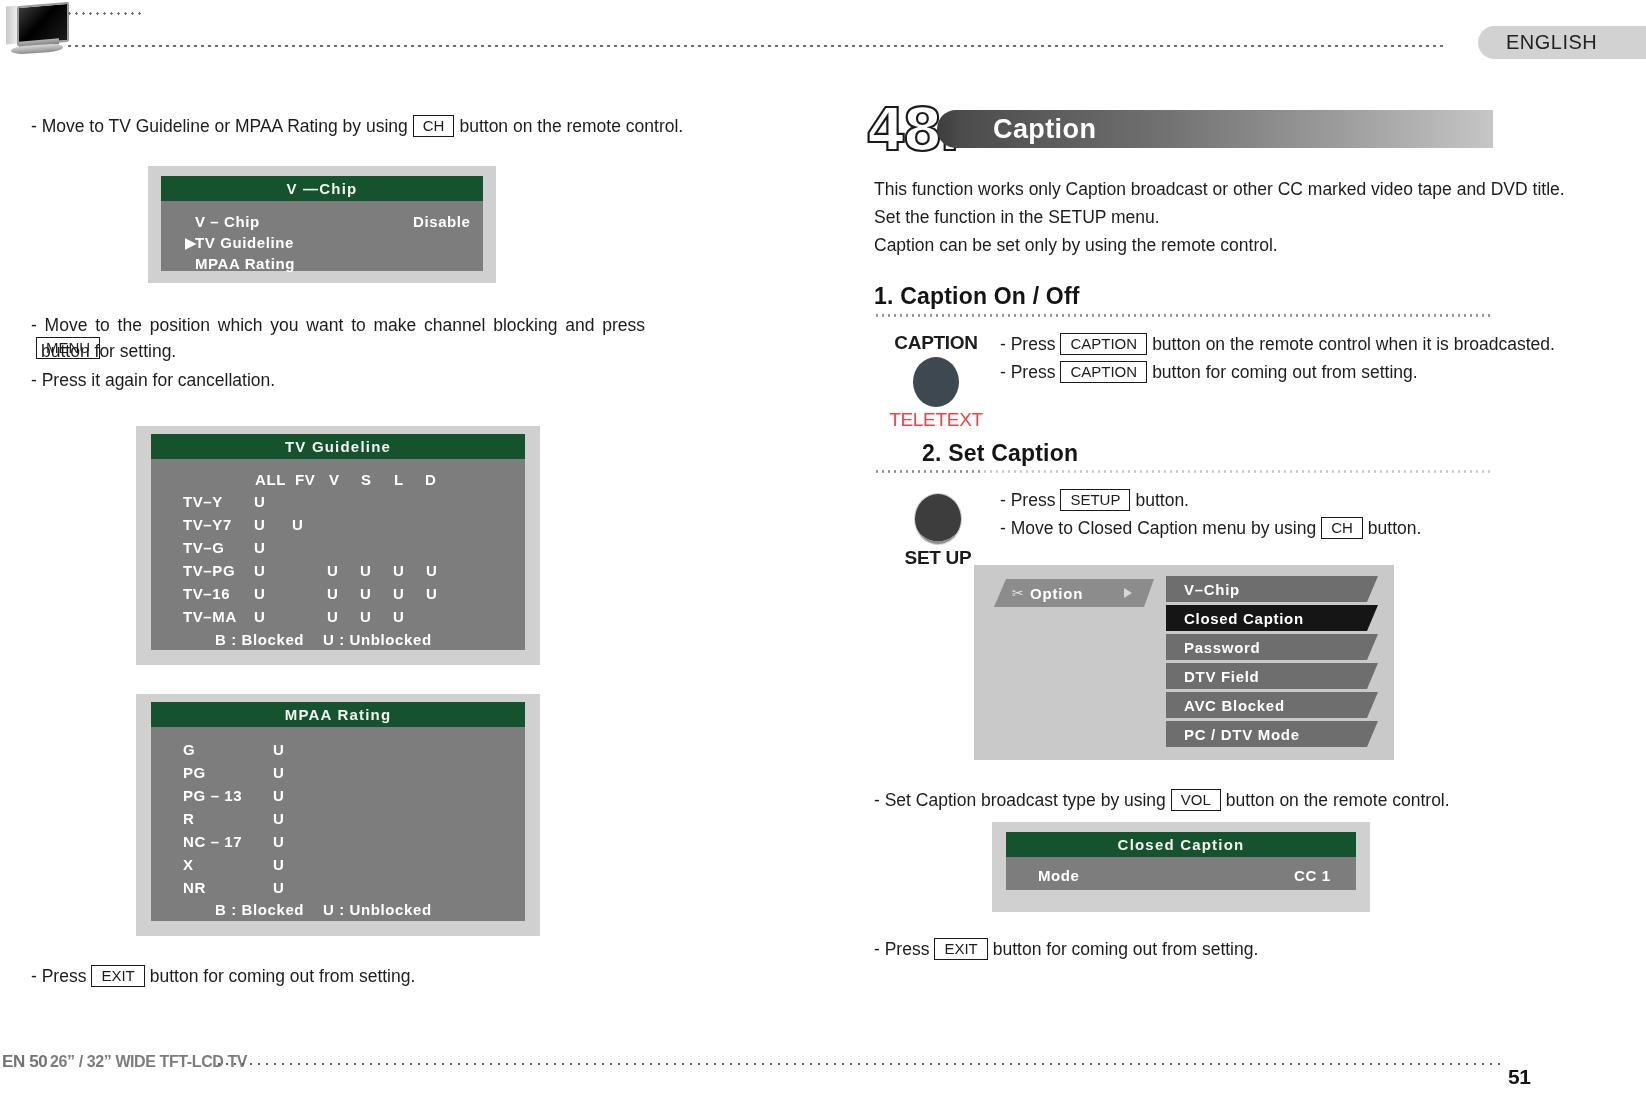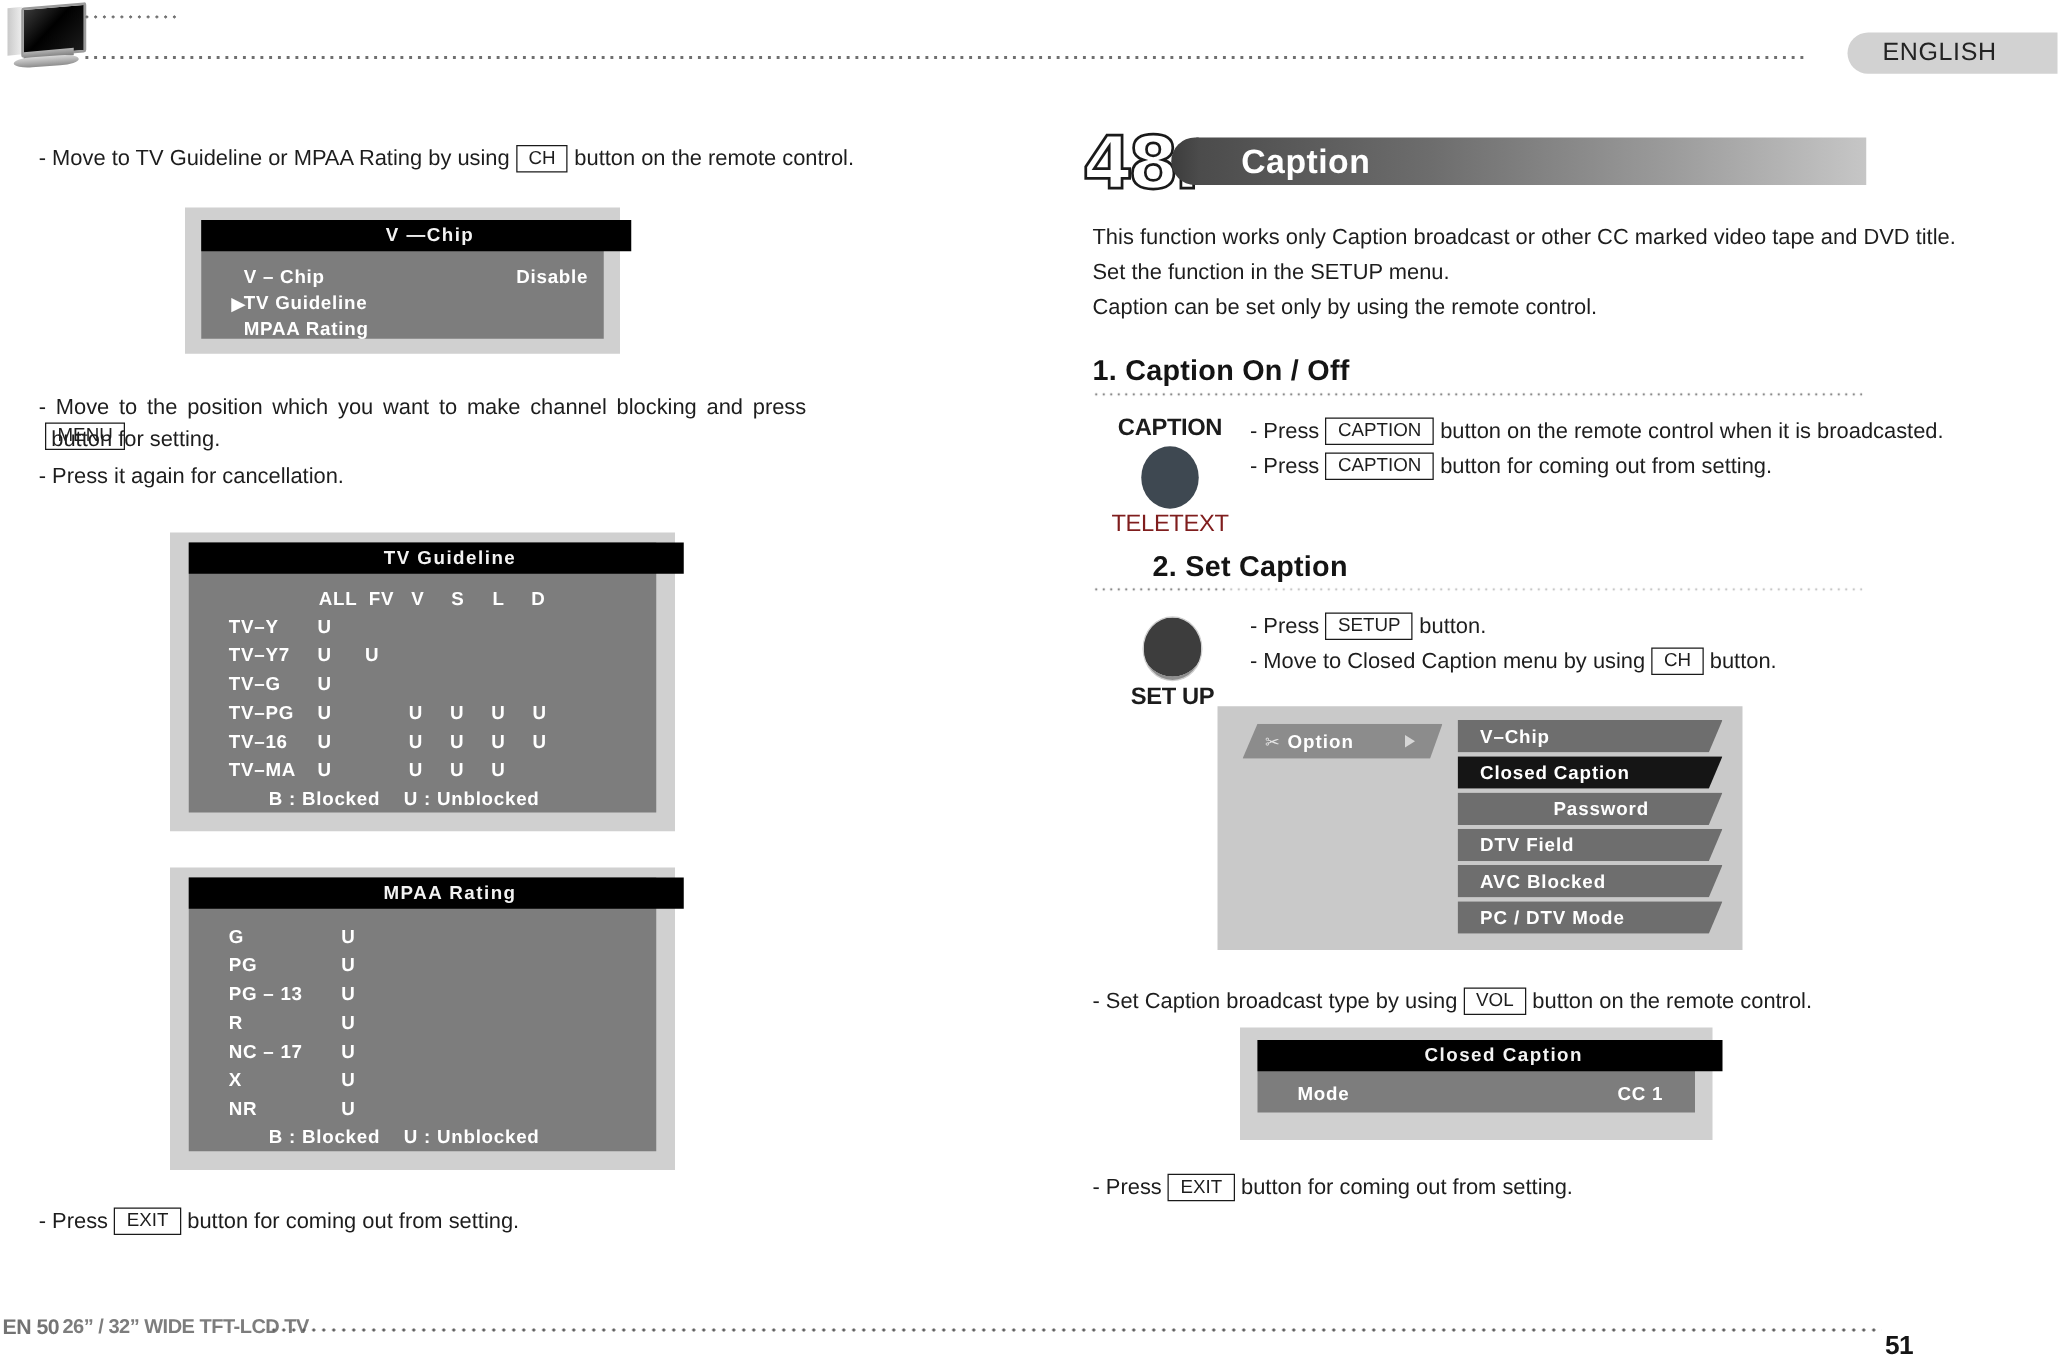--- a/index.html
+++ b/index.html
@@ -80,24 +80,23 @@
     position:absolute;
     font-size:17.5px;color:#1d1d1d;line-height:23px;
     text-align:justify;
   }
 
   
   .osd{position:absolute;background:#d0d0d0;}
   .osd-inner{position:absolute;background:#7d7d7d;}
   .osd-title{
     position:absolute;left:0;top:0;width:100%;
-    background:#000000;color:#f3f3f3;
+    background:#14532d;color:#f3f3f3;
     font-size:15px;font-weight:bold;letter-spacing:1.2px;
     text-align:center;
-    padding-left:22px;
   }
   .osd-text{position:absolute;color:#ffffff;font-size:15px;font-weight:bold;letter-spacing:.6px;white-space:nowrap;}
 
   
   .sec-num{
     position:absolute;left:866px;top:96px;
     font-size:58px;font-weight:bold;
     color:#ffffff;
     -webkit-text-stroke:2.2px #1a1a1a;
     letter-spacing:-4px;
@@ -134,21 +133,21 @@
   .key-art{position:absolute;text-align:center;}
   .key-art .cap-label{font-size:19px;font-weight:bold;color:#1c1c1c;letter-spacing:-.3px;}
   .key-art .knob{
     width:46px;height:50px;border-radius:50%;
     background:#3e4851;margin:3px auto 2px auto;
   }
   .key-art .knob.ring{
     background:radial-gradient(circle at 50% 45%,#3d3d3d 0 68%,#8e8e8e 69% 82%,#e6e6e6 83% 100%);
     border:1px solid #cfcfcf;
   }
-  .key-art .tele{font-size:19px;color:#7f1d1d;letter-spacing:-.3px;}
+  .key-art .tele{font-size:19px;color:#ef4444;letter-spacing:-.3px;}
   .key-art .setup{font-size:19px;font-weight:bold;color:#1c1c1c;letter-spacing:-.3px;}
 
   
   .optmenu{position:absolute;left:974px;top:565px;width:420px;height:195px;background:#c9c9c9;}
   .opt-tab{
     position:absolute;left:20px;top:14px;width:160px;height:28px;
     background:#8c8c8c;
     clip-path:polygon(12px 0,100% 0,calc(100% - 10px) 100%, 0 100%);
     display:flex;align-items:center;
   }
@@ -349,21 +348,21 @@
       <span class="scissors">✂</span>
       <span class="lbl">Option</span>
       <span class="arrow"></span>
     </div>
     <div class="opt-item" style="top:11px;">
       <span class="t">V–Chip</span>
     </div>
     <div class="opt-item sel" style="top:40px;">
       <span class="t">Closed Caption</span>
     </div>
-    <div class="opt-item" style="top:69px;justify-content:center;">
+    <div class="opt-item" style="top:69px;">
       <span class="t">Password</span>
     </div>
     <div class="opt-item" style="top:98px;">
       <span class="t">DTV  Field</span>
     </div>
     <div class="opt-item" style="top:127px;">
       <span class="t">AVC Blocked</span>
     </div>
     <div class="opt-item" style="top:156px;">
       <span class="t">PC / DTV Mode</span>

